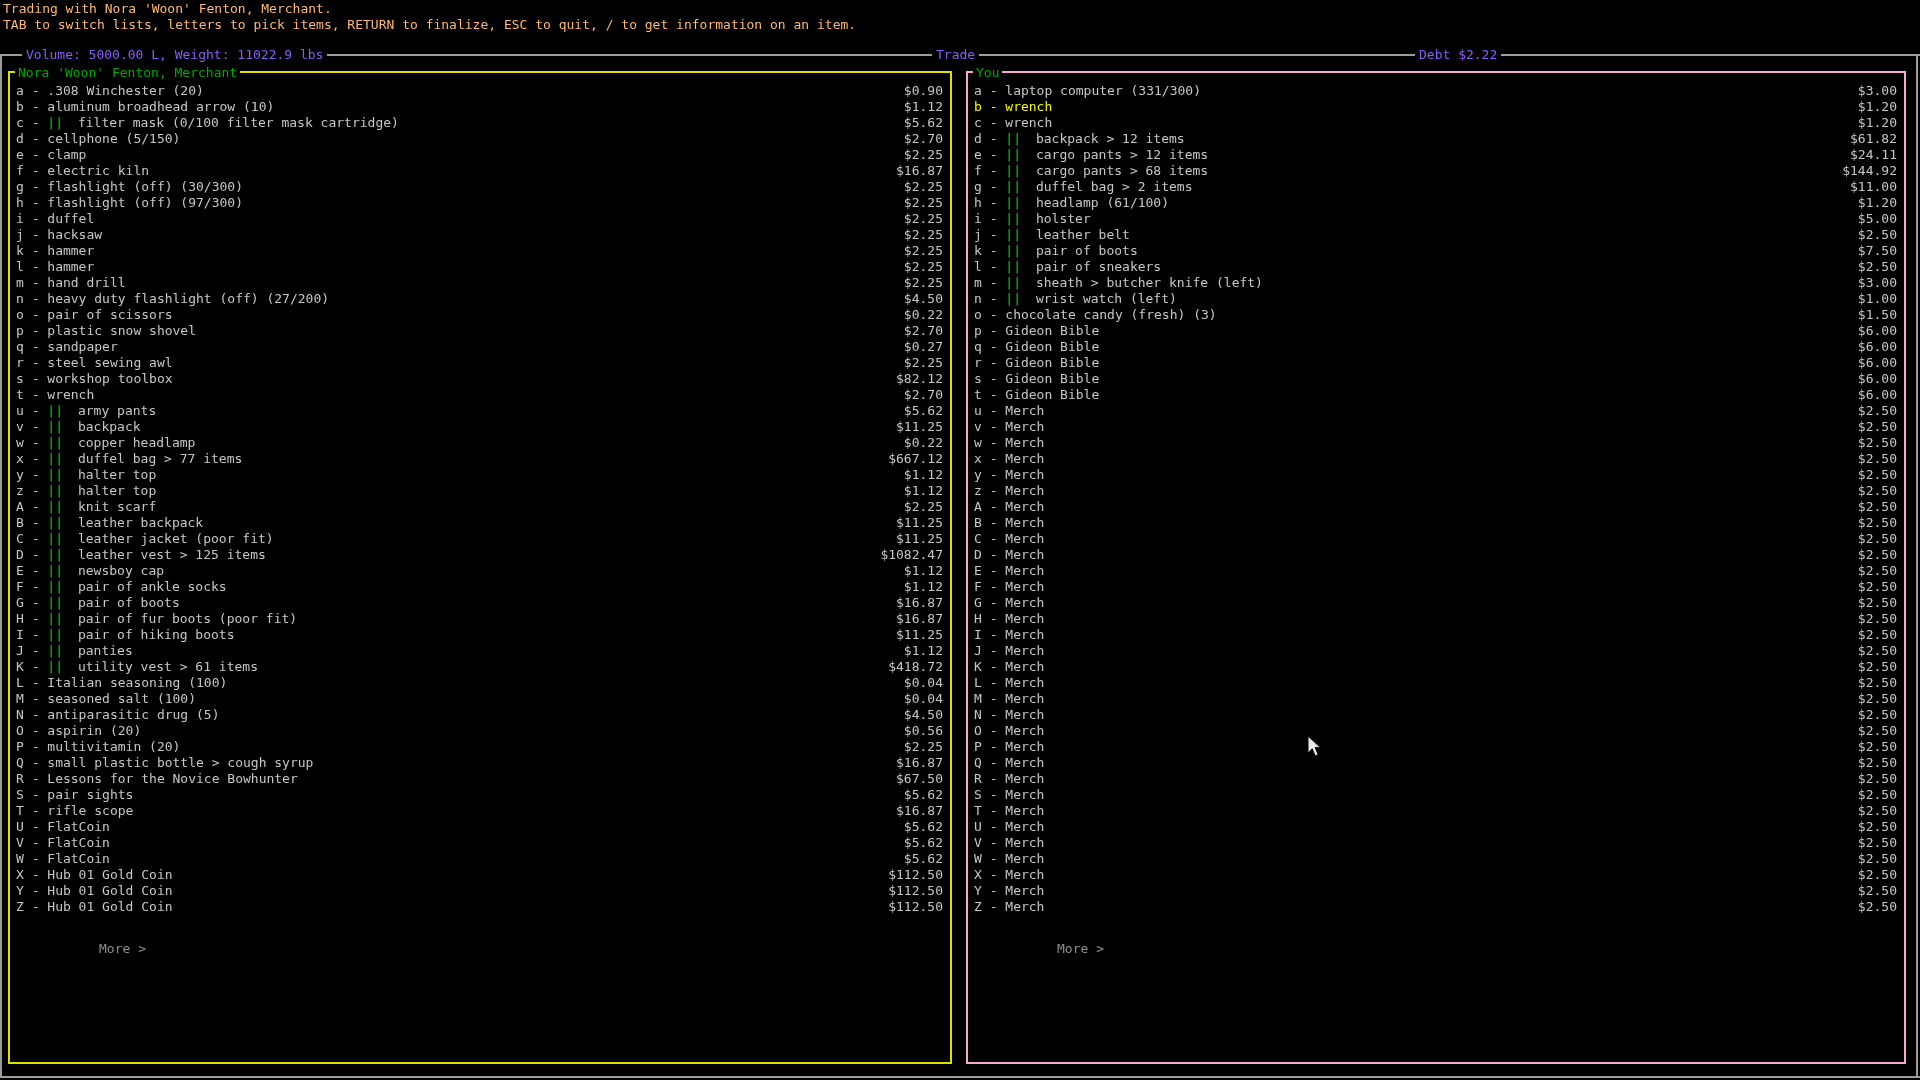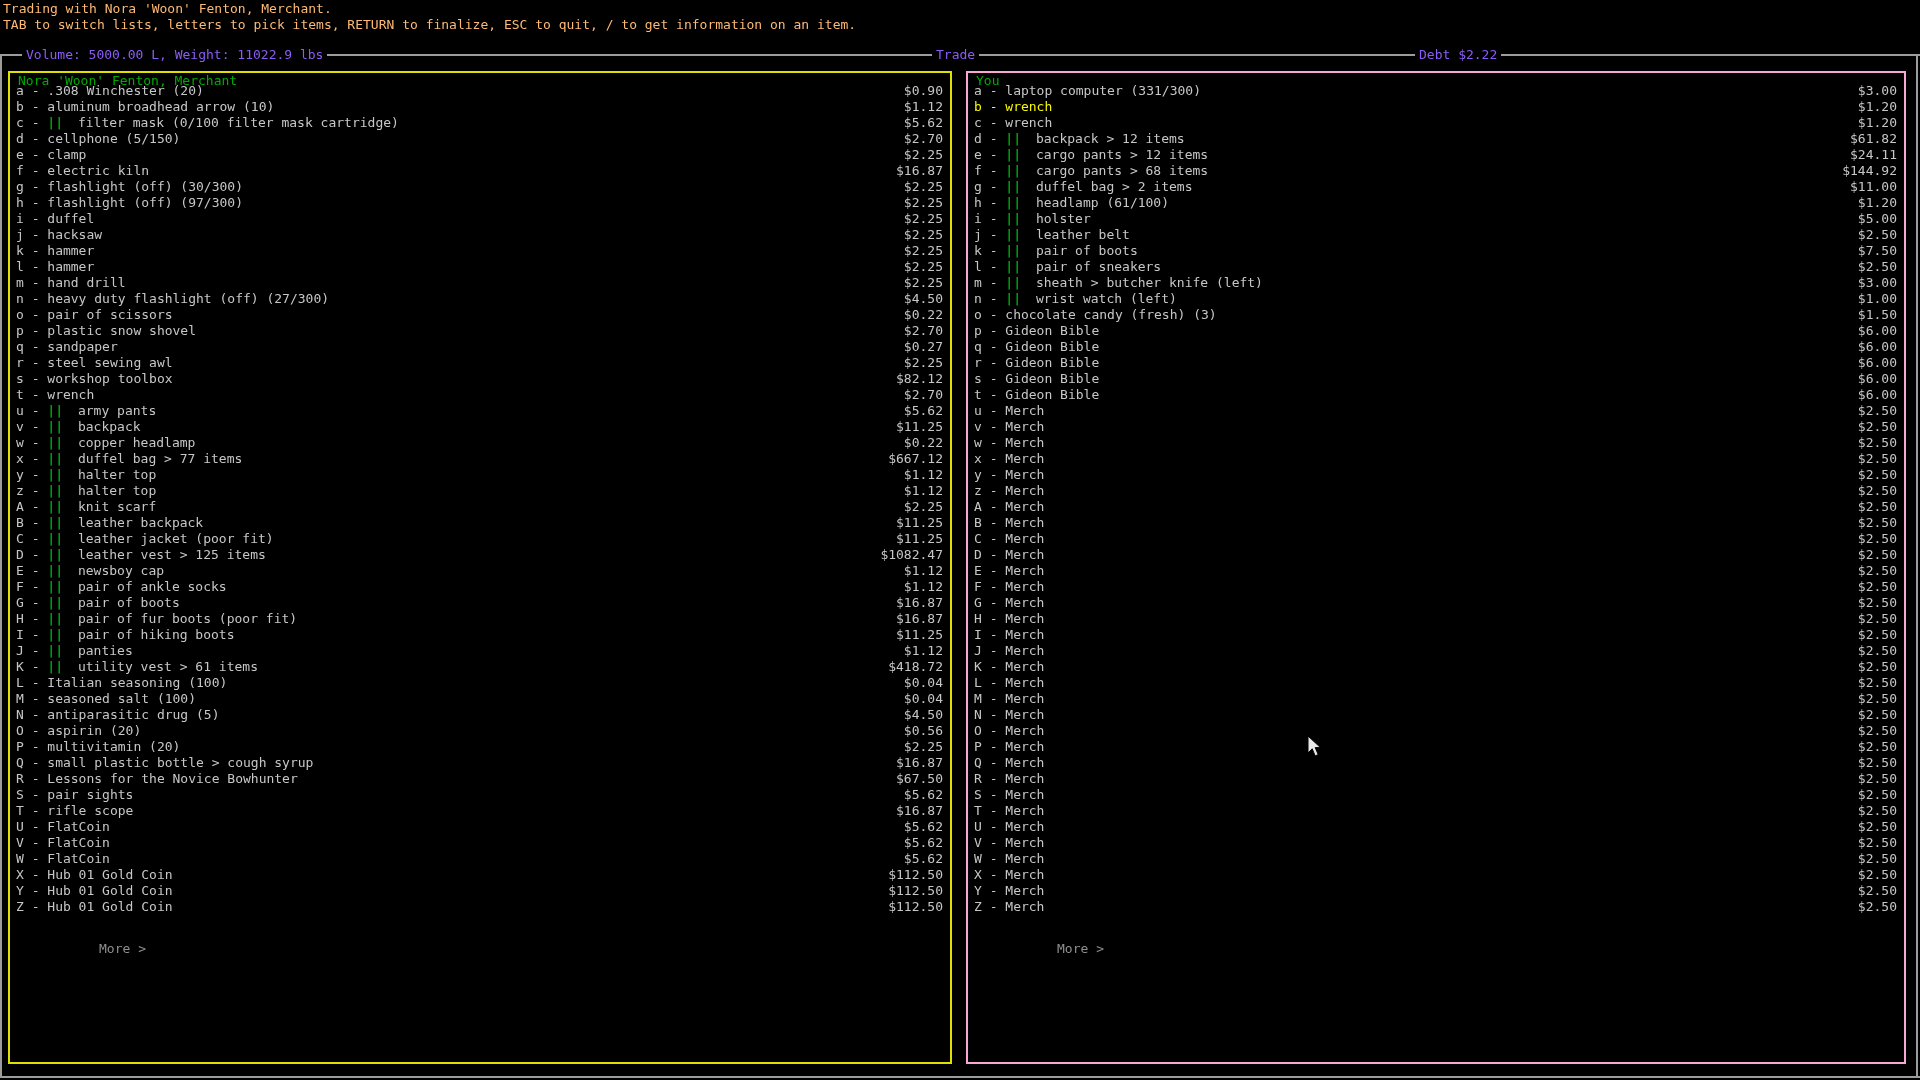--- a/index.html
+++ b/index.html
@@ -18,21 +18,21 @@
   #lbl-debt   { left:1394px;margin-left:21px; }
 
   
   .outer-left   { position:absolute; left:0; top:54px; width:2px; height:1024px; background:#9c9c9c; }
   .outer-right  { position:absolute; left:1916px; top:54px; width:2px; height:1024px; background:#9c9c9c; }
   .outer-bottom { position:absolute; left:0; top:1076px; width:1920px; height:2px; background:#9c9c9c; }
 
   .panel { position:absolute; top:71px; height:993px; background:#000; }
   #panel-merchant { left:8px;   width:944px; border:2px solid #e0e000; }
   #panel-player   { left:966px; width:940px; border:2px solid #f9a8d4; }
-  .panel-title { position:absolute; top:-8px; left:5px; height:16px; line-height:16px; background:#000; color:#00ab00; padding:0 3px; white-space:pre;margin-top:8px; }
+  .panel-title { position:absolute; top:-8px; left:5px; height:16px; line-height:16px; background:#000; color:#00ab00; padding:0 3px; white-space:pre; }
 
   .rows { position:absolute; left:0; top:0; right:0; bottom:0; padding-top:10px; overflow:hidden; }
   .row { display:flex; height:16px; line-height:16px; padding:0 7px 0 6px; white-space:pre; }
   .letter { color:#c7c7c7; }
   .sep { color:#c7c7c7; }
   .marker { color:#00d400; margin-right:15px; }
   .name { color:#c7c7c7; }
   .price { margin-left:auto; color:#c7c7c7; }
   .row.selected .letter, .row.selected .sep, .row.selected .name { color:#f8f800; }
 
@@ -106,21 +106,21 @@
 
       <div class="row">
         <span class="letter">l</span><span class="sep"> - </span><span class="name">hammer</span><span class="price">$2.25</span>
       </div>
 
       <div class="row">
         <span class="letter">m</span><span class="sep"> - </span><span class="name">hand drill</span><span class="price">$2.25</span>
       </div>
 
       <div class="row">
-        <span class="letter">n</span><span class="sep"> - </span><span class="name">heavy duty flashlight (off) (27/300)</span><span class="price">$4.50</span>
+        <span class="letter">n</span><span class="sep"> - </span><span class="name">heavy duty flashlight (off) (27/200)</span><span class="price">$4.50</span>
       </div>
 
       <div class="row">
         <span class="letter">o</span><span class="sep"> - </span><span class="name">pair of scissors</span><span class="price">$0.22</span>
       </div>
 
       <div class="row">
         <span class="letter">p</span><span class="sep"> - </span><span class="name">plastic snow shovel</span><span class="price">$2.70</span>
       </div>
 

